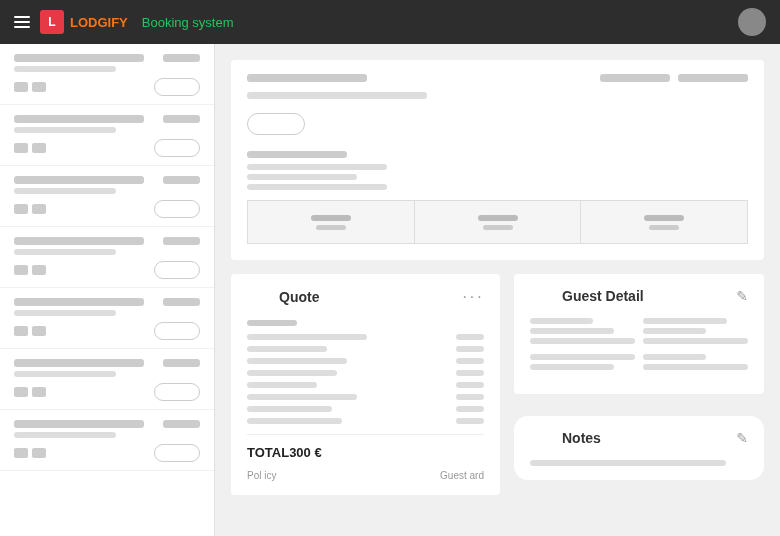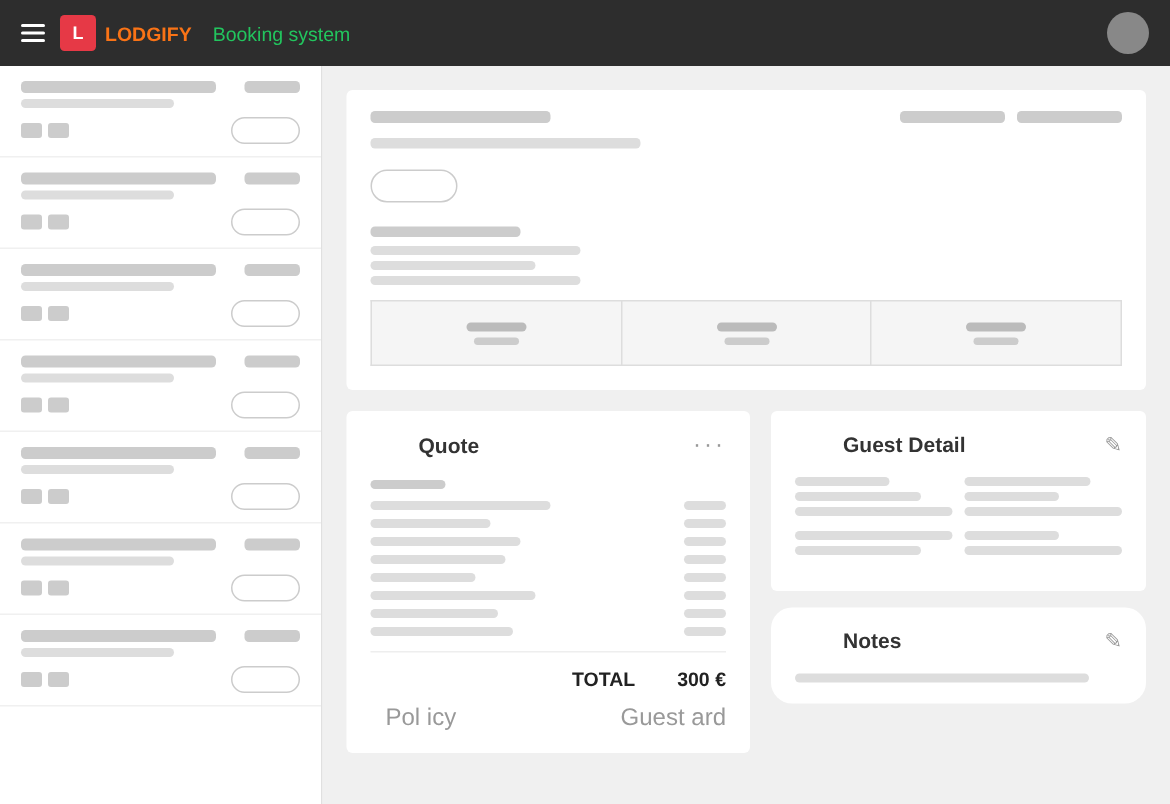--- a/index.html
+++ b/index.html
@@ -152,42 +152,40 @@
       display: flex;
       justify-content: space-between;
       align-items: center;
       margin-bottom: 6px;
     }
     .qr-label { height: 6px; background: #ddd; border-radius: 3px; width: 120px; }
     .qr-value { height: 6px; background: #ddd; border-radius: 3px; width: 28px; }
     .quote-divider { border: none; border-top: 1px solid #eee; margin: 10px 0; }
     .quote-total-row {
       display: flex;
-      justify-content: flex-end;
+      justify-content: flex-start;
       align-items: center;
       margin-bottom: 10px;
-      gap: 28px;
     }
     .qt-label { font-size: 13px; font-weight: 700; color: #222; }
     .qt-value { font-size: 13px; font-weight: 700; color: #222; }
     .quote-footer {
       display: flex;
       justify-content: space-between;
       align-items: center;
-      font-size: 16px;
+      font-size: 10px;
       color: #999;
-      margin-left: 10px;
     }
 
     
     .right-panel {
       width: 250px;
       display: flex;
       flex-direction: column;
-      gap: 11px;
+      gap: 22px;
     }
 
     
     .guest-card {
       background: #fff;
       border-radius: 4px;
       padding: 14px 16px;
     }
     .card-edit-icon {
       color: #999; font-size: 14px; cursor: pointer;

